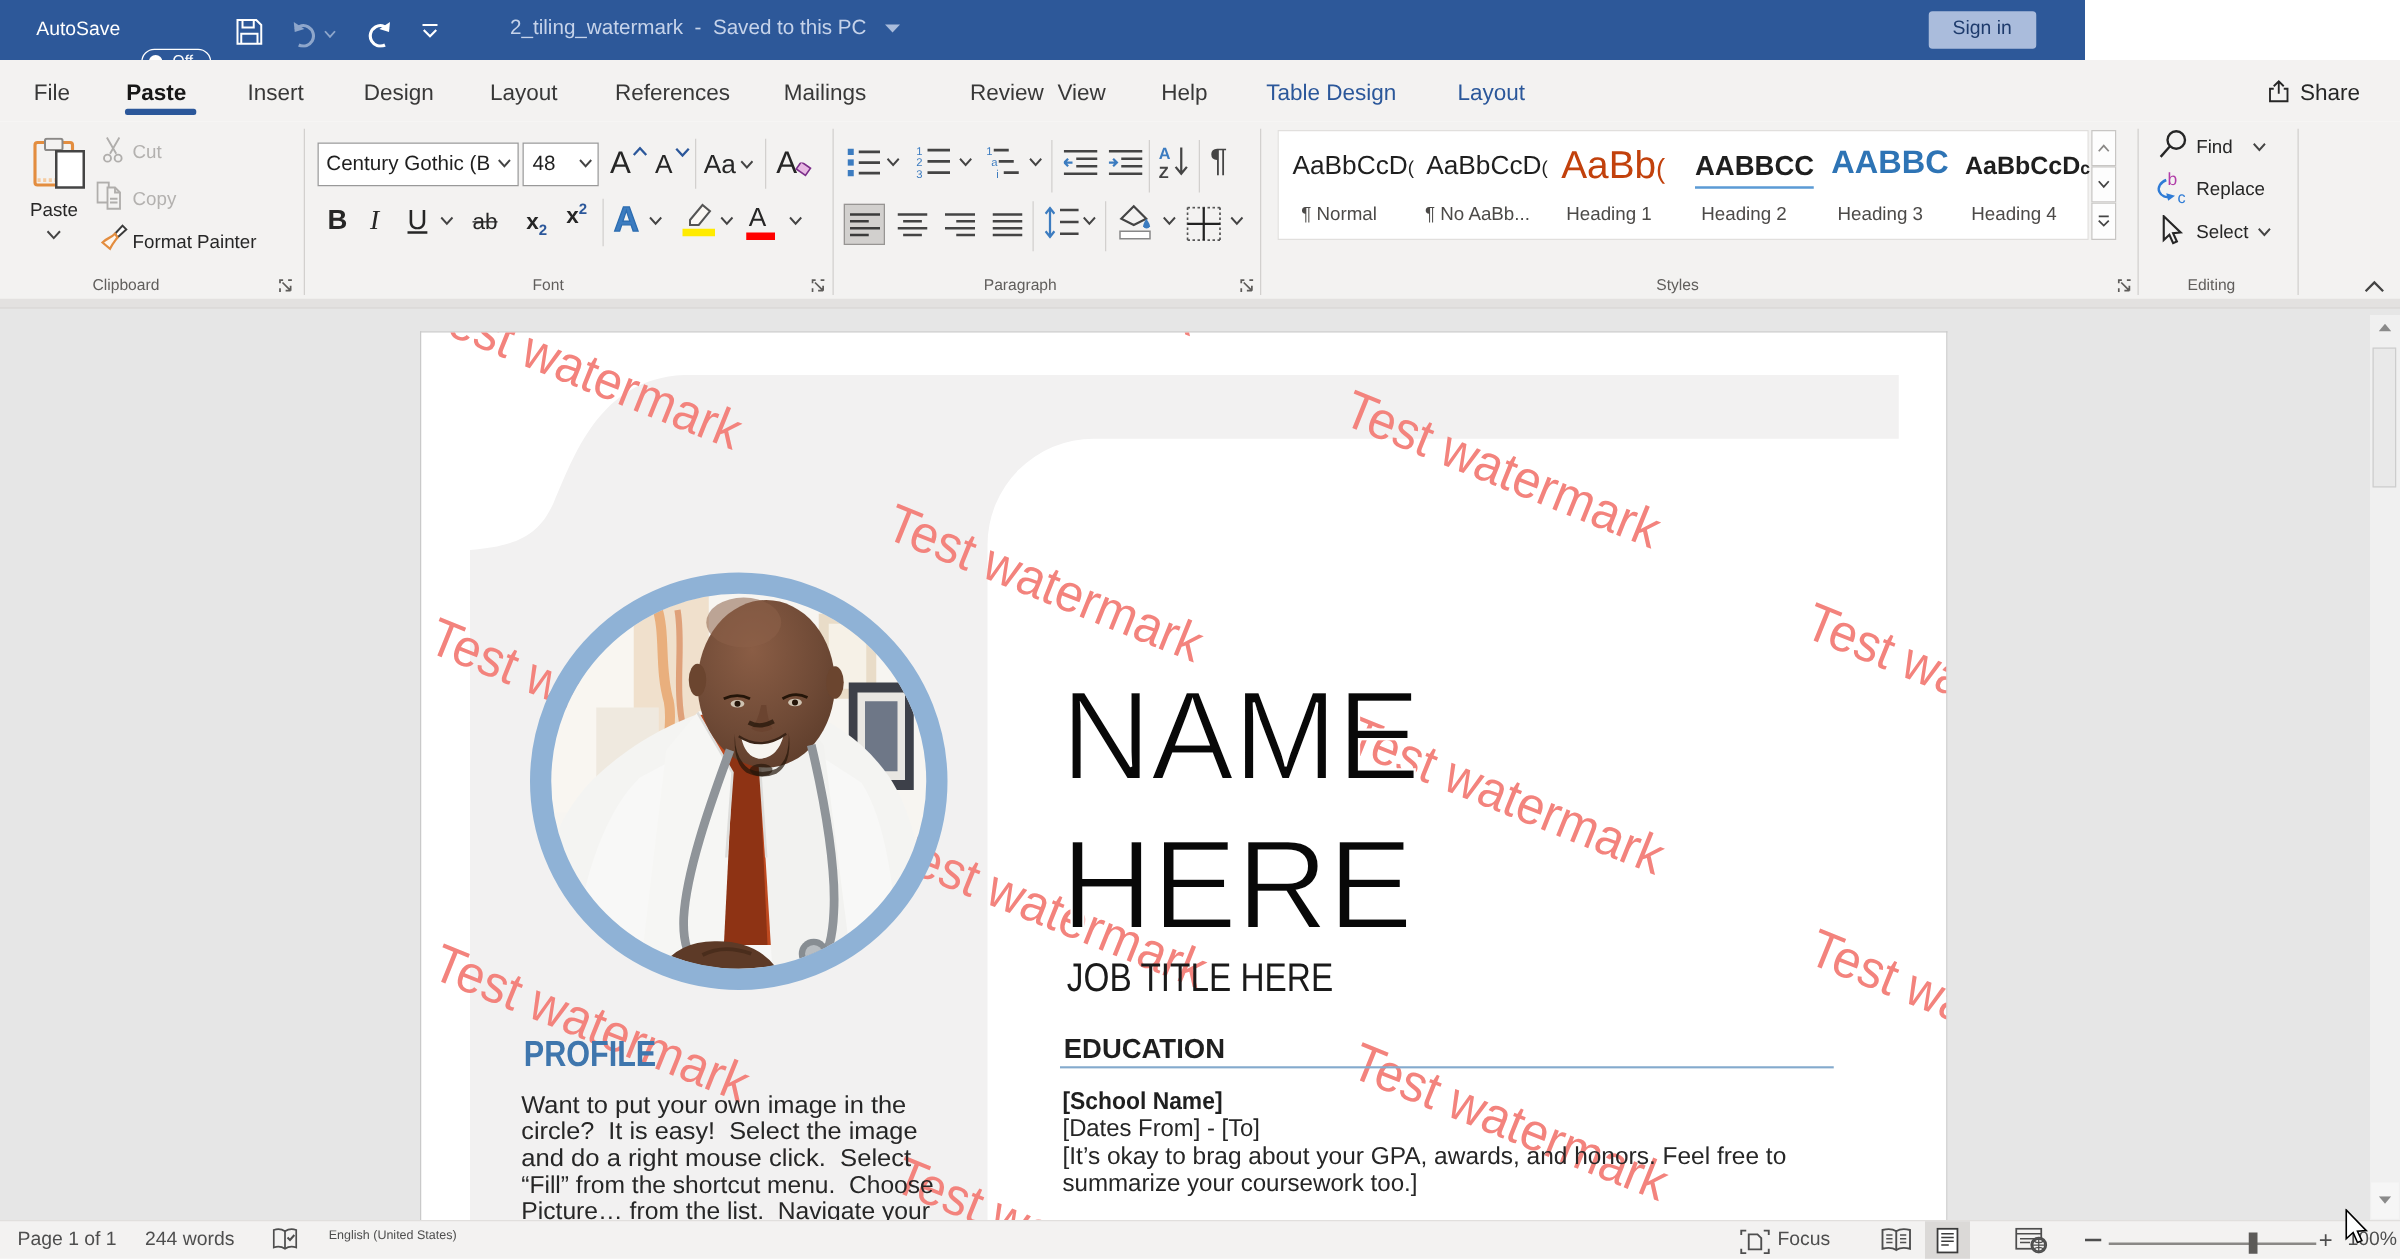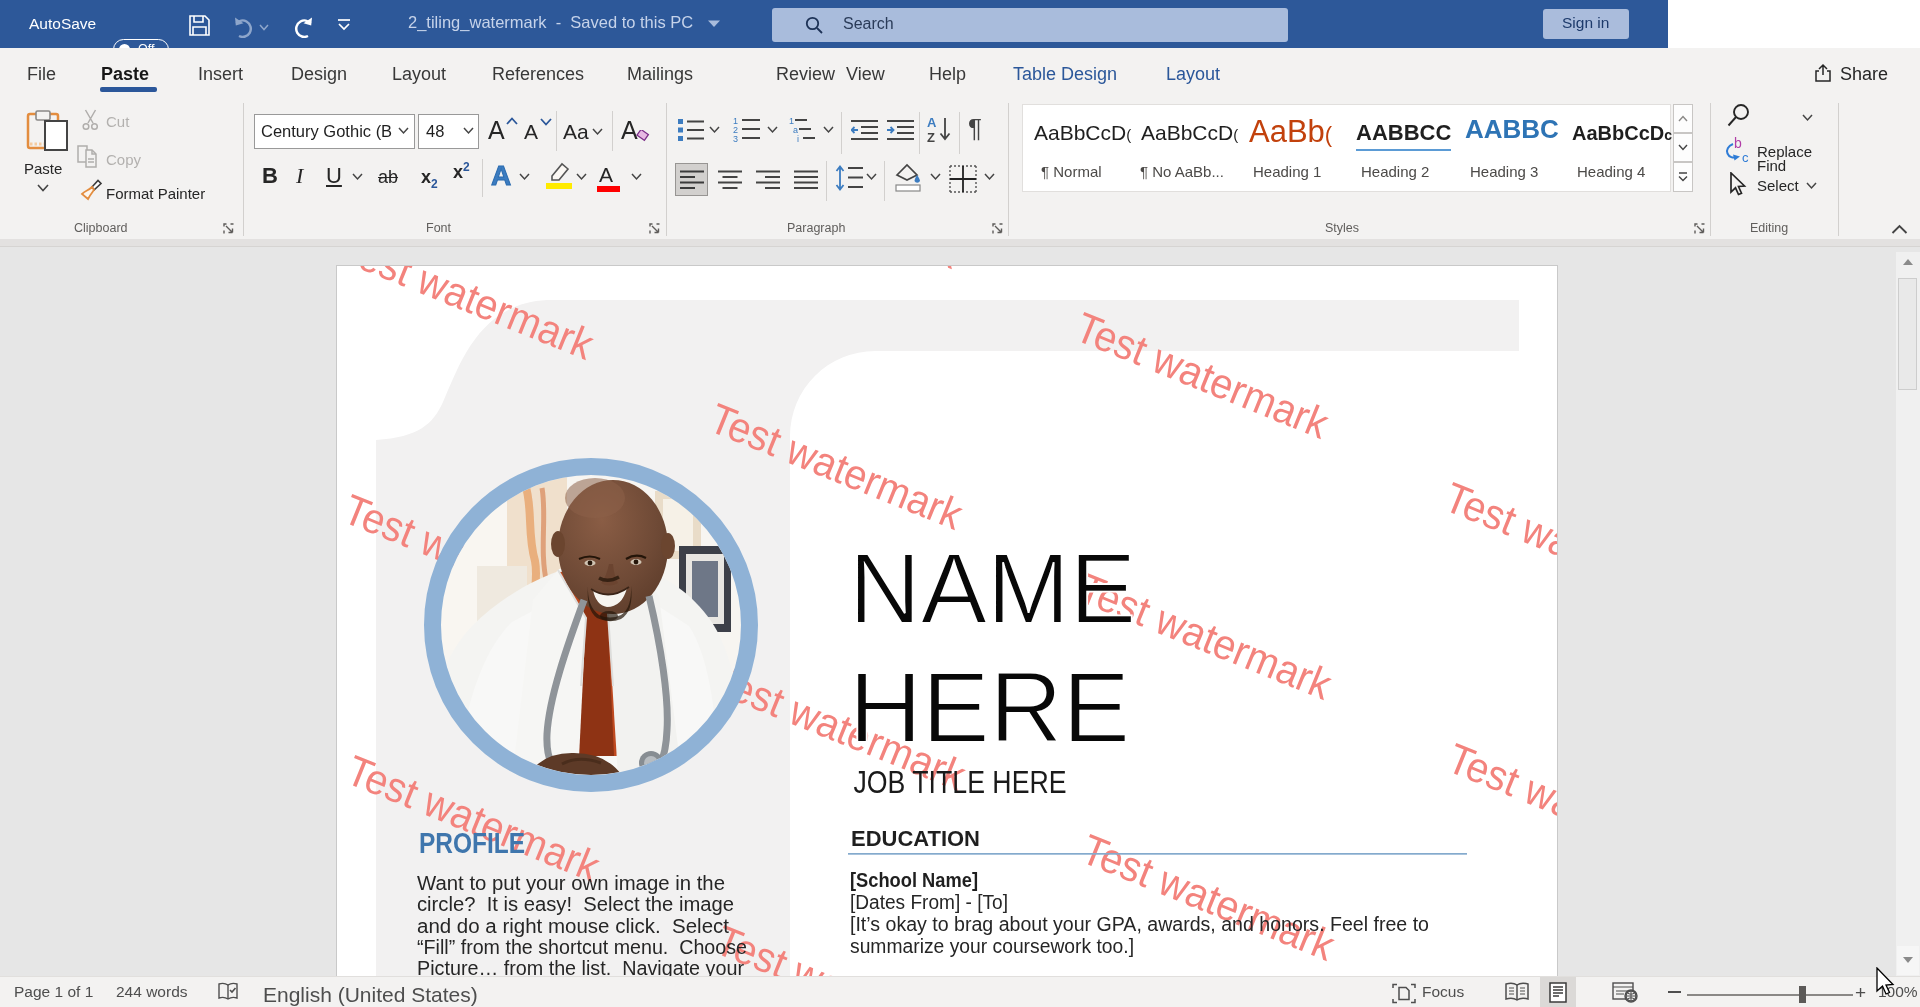--- a/index.html
+++ b/index.html
@@ -46,27 +46,20 @@
   </svg>
   <svg class="abs" style="left:336px;top:19px" width="16" height="12" viewBox="0 0 16 12" fill="none" stroke="#fff" stroke-width="1.7">
     <path d="M2 1 H14"></path>
       <path d="M3 5 l5 5 l5 -5"></path>
   </svg>
   <div class="abs" style="left:408px;top:13px;font-size:16.5px;color:#c6d3ea;white-space:nowrap;">2_tiling_watermark&nbsp;&nbsp;-&nbsp;&nbsp;Saved to this PC
     <svg width="14" height="9" viewBox="0 0 14 9" style="margin-left:9px">
         <path d="M1 1.5 L13 1.5 L7 8 Z" fill="#a9bcdc"></path>
       </svg>
   </div>
-  <div class="abs" style="left:772px;top:8px;width:516px;height:34px;background:#a9bcdc;border-radius:3px;">
-    <svg class="abs" style="left:33px;top:8px" width="18" height="18" viewBox="0 0 18 18" fill="none" stroke="#1d3256" stroke-width="1.8">
-      <circle cx="7.5" cy="7.5" r="5.7"></circle>
-        <path d="M12 12 L17 17"></path>
-    </svg>
-    <div class="abs" style="left:71px;top:7px;font-size:16px;color:#2a3b58;">Search</div>
-  </div>
   <div class="abs" style="left:1543px;top:9px;width:86px;height:30px;background:#aabcdc;border-radius:3px;">
     <div class="abs" style="left:19px;top:5px;font-size:15.5px;color:#1d3a6b;">Sign in</div>
   </div>
   <svg class="abs" style="left:1669px;top:17px" width="20" height="17" viewBox="0 0 20 17" fill="none" stroke="#fff" stroke-width="1.5">
     <rect x="1" y="1" width="18" height="15"></rect>
       <path d="M1 4.5 H19"></path>
       <path d="M10 13 V7.5 M7 10 l3 -3 l3 3"></path>
   </svg>
   <svg class="abs" style="left:1744px;top:23px" width="14" height="3" viewBox="0 0 14 3">
       <rect width="14" height="1.8" fill="#fff"></rect>
@@ -314,21 +307,21 @@
   <div class="grouplbl" style="left:1325px;top:124px;">Styles</div>
   <svg class="abs launch" style="left:1694px;top:126px" viewBox="0 0 12 12" fill="none" stroke="#5e5c5a" stroke-width="1.4">
       <path d="M1 3.5 V1 H3.5 M7.5 1 H10.5 M1 7.5 V10.5 M3 3 L9.5 9.5 M9.5 9.5 V5.5 M9.5 9.5 H5.5"></path>
     </svg>
   <div class="gsep" style="left:1710px;"></div>
 
   <svg class="abs" style="left:1727px;top:6px" width="25" height="25" viewBox="0 0 25 25" fill="none" stroke="#262626" stroke-width="1.9">
     <circle cx="14" cy="9" r="7"></circle>
       <path d="M9 14 L1.5 22.5"></path>
   </svg>
-  <div class="abs rbtxt" style="left:1757px;top:12px;margin-top:48px;">Find</div>
+  <div class="abs rbtxt" style="left:1757px;top:12px;">Find</div>
   <svg class="abs" style="left:1802px;top:17px" width="11" height="8" viewBox="0 0 11 8">
       <path d="M1 1 L5.5 6 L10 1" fill="none" stroke="#444" stroke-width="1.5"></path>
     </svg>
   <svg class="abs" style="left:1724px;top:40px" width="28" height="28" viewBox="0 0 28 28">
     <text x="10" y="11" font-size="14" fill="#b13da8" font-family="Liberation Sans">b</text>
     <text x="18" y="25" font-size="13" fill="#2f7cd6" font-family="Liberation Sans">c</text>
     <path d="M9 7 C4 9 2 13 3.5 16.5 C5 20 9 21.5 12.5 20" stroke="#2f7cd6" stroke-width="2" fill="none"></path>
     <path d="M9 17.5 L16 19.5 L10.5 23.5 Z" fill="#2f7cd6"></path>
   </svg>
   <div class="abs rbtxt" style="left:1757px;top:46px;">Replace</div>
@@ -471,21 +464,21 @@
 </div>
 
 <div id="statusbar">
   <div class="abs" style="left:14px;top:6px;font-size:15.5px;">Page 1 of 1</div>
   <div class="abs" style="left:116px;top:6px;font-size:15.5px;">244 words</div>
   <svg class="abs" style="left:218px;top:5px" width="20" height="21" viewBox="0 0 20 21" fill="none" stroke="#4e4e4e" stroke-width="1.4">
     <path d="M10 3 C7 1 4 1 1 2 V16 C4 15 7 15 10 17 C13 15 16 15 19 16 V2 C16 1 13 1 10 3 Z"></path>
       <path d="M10 3 V17"></path>
       <path d="M12 8 l2 2 l3.5 -4" stroke-width="1.6"></path>
   </svg>
-  <div class="abs" style="left:263px;top:6px;font-size:21px;">English (United States)</div>
+  <div class="abs" style="left:263px;top:6px;font-size:10px;">English (United States)</div>
   <svg class="abs" style="left:1392px;top:6px" width="24" height="21" viewBox="0 0 24 21" fill="none" stroke="#4e4e4e" stroke-width="1.5">
     <path d="M1 5 V1.5 H5 M19 1.5 H23 V5 M23 16 V19.5 H19 M5 19.5 H1 V16"></path>
       <path d="M7 4.5 H14 L17 7.5 V16.5 H7 Z"></path>
   </svg>
   <div class="abs" style="left:1422px;top:6px;font-size:15.5px;">Focus</div>
   <svg class="abs" style="left:1504px;top:5px" width="26" height="21" viewBox="0 0 26 21" fill="none" stroke="#4e4e4e" stroke-width="1.5">
     <path d="M13 3 C10 1 6 1 2 2 V17 C6 16 10 16 13 18 C16 16 20 16 24 17 V2 C20 1 16 1 13 3 Z"></path>
       <path d="M13 3 V18"></path>
       <path d="M5 6 H10 M5 9 H10 M5 12 H10 M16 6 H21 M16 9 H21 M16 12 H21" stroke-width="1.2"></path>
   </svg>

